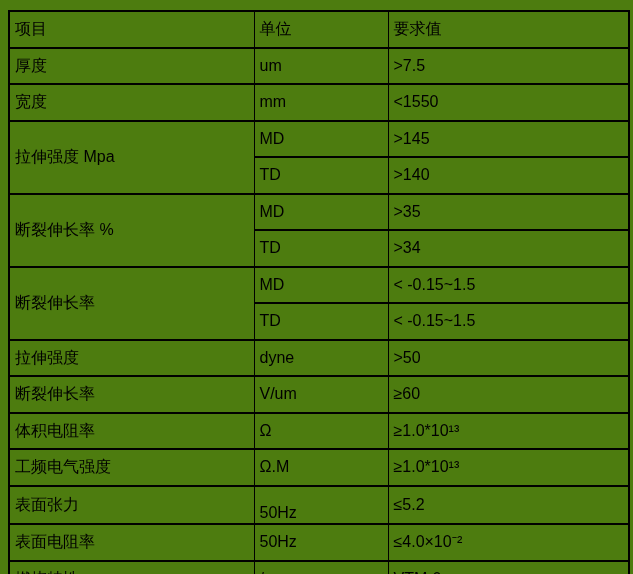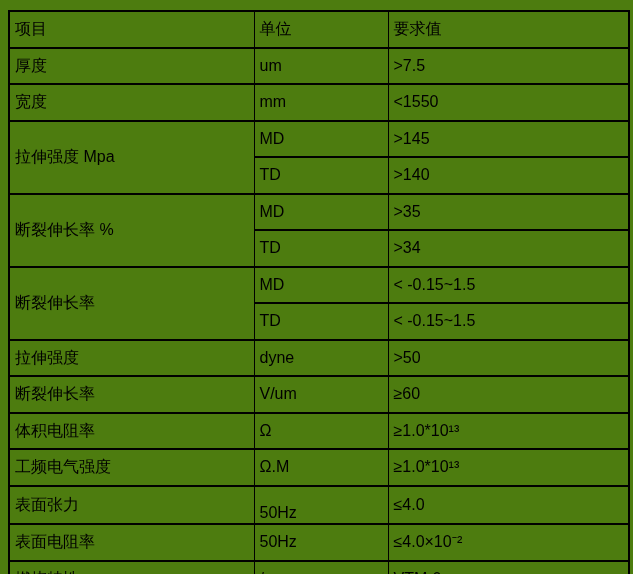--- a/index.html
+++ b/index.html
@@ -120,21 +120,21 @@
           <td class="col-value">≥1.0*10¹³</td>
         </tr>
         <tr>
           <td class="col-item" rowspan="1">工频电气强度</td>
           <td class="col-unit">Ω.M</td>
           <td class="col-value">≥1.0*10¹³</td>
         </tr>
         <tr>
           <td class="col-item" rowspan="1">表面张力</td>
           <td class="col-unit low">50Hz</td>
-          <td class="col-value">≤4.0</td>
+          <td class="col-value">≤5.2</td>
         </tr>
         <tr>
           <td class="col-item" rowspan="1">表面电阻率</td>
           <td class="col-unit">50Hz</td>
           <td class="col-value">≤4.0×10⁻²</td>
         </tr>
         <tr>
           <td class="col-item" rowspan="1">燃烧特性</td>
           <td class="col-unit">/</td>
           <td class="col-value">VTM-0</td>

